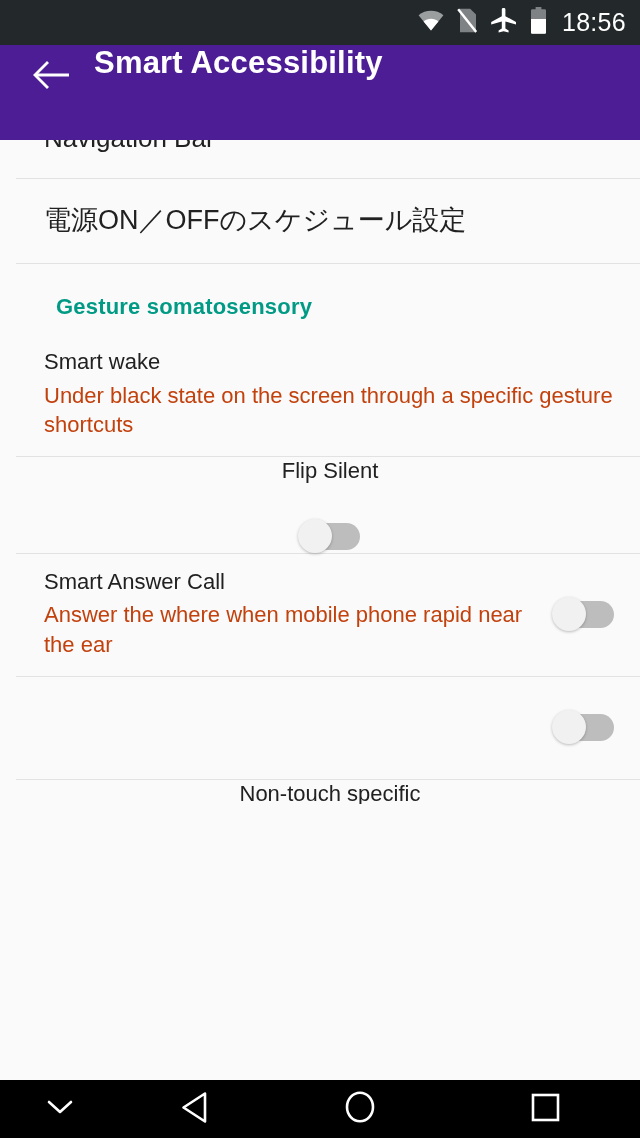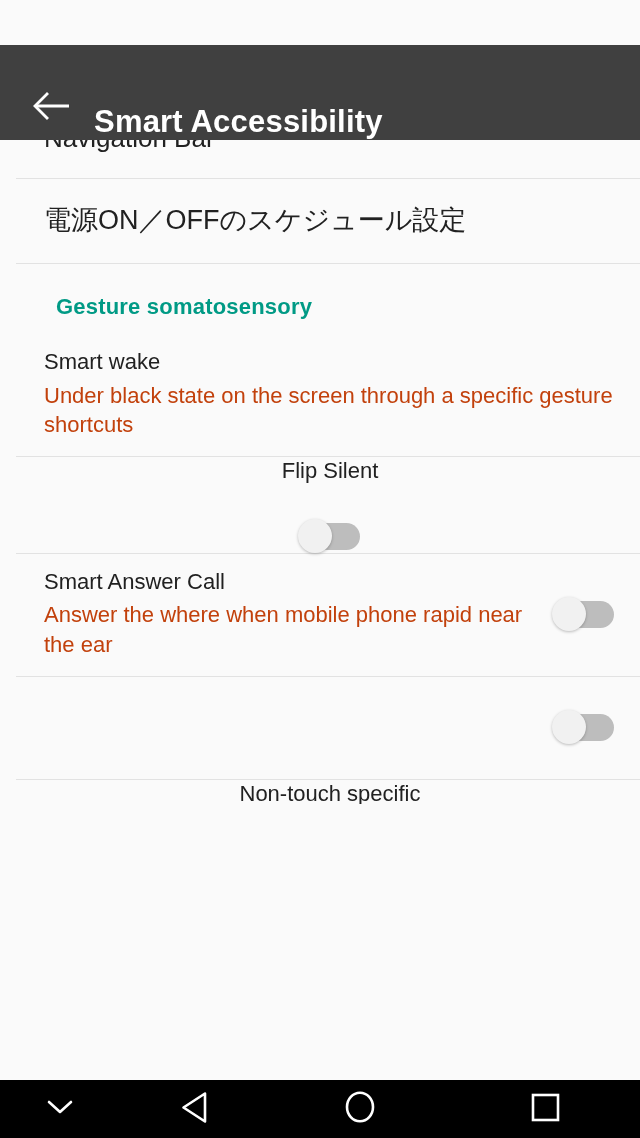--- a/index.html
+++ b/index.html
@@ -39,23 +39,23 @@
     margin-left: 15px;
     line-height: 1;
   }
 
   
   .app-bar {
     position: absolute;
     top: 45px; left: 0;
     width: 640px;
     height: 95px;
-    background: #404040;
-    display: flex;
-    align-items: flex-end;
+    background: #4c1d95;
+    display: flex;
+    align-items: flex-start;
     z-index: 10;
   }
   .back-btn {
     width: 64px;
     height: 64px;
     margin-left: 19px;
     display: flex;
     align-items: center;
     justify-content: center;
     cursor: pointer;
@@ -183,20 +183,53 @@
   .nav-hide   { width: 120px; }
   .nav-back   { width: 150px; }
   .nav-home   { width: 180px; }
   .nav-recent { width: 190px; }
 </style>
 </head>
 <body>
 
 <div id="screen">
 
+  <div class="status-bar">
+    <div class="status-icons">
+
+      <span class="sb-icon">
+        <svg width="26" height="21" viewBox="0 0 26 21">
+          <path d="M13 20.5 L0.6 5.2 C4.1 2.3 8.4 0.8 13 0.8 C17.6 0.8 21.9 2.3 25.4 5.2 Z" fill="#ffffff" opacity="0.55"></path>
+          <path d="M13 20.5 L5.6 11.4 C7.7 9.7 10.3 8.8 13 8.8 C15.7 8.8 18.3 9.7 20.4 11.4 Z" fill="#ffffff"></path>
+        </svg>
+      </span>
+
+      <span class="sb-icon">
+        <svg width="20" height="25" viewBox="0 0 20 25">
+          <path d="M3 0.8 H13.2 L19 6.6 V24.2 H3 Z" fill="#ffffff" opacity="0.42"></path>
+          <line x1="1.2" y1="1.2" x2="19.2" y2="24.0" stroke="#ffffff" stroke-width="2.4"></line>
+        </svg>
+      </span>
+
+      <span class="sb-icon">
+        <svg width="27" height="26" viewBox="0 0 27 26">
+          <path d="M26 16.6 v-2.6 l-10.6 -5.8 V1.4 C15.4 0.5 14.6 0 13.6 0 C12.6 0 11.8 0.5 11.8 1.4 v6.8 L1.2 14 v2.6 l10.6 -3.1 v6.9 L8.6 22.6 v2 l5 -1.3 l5 1.3 v-2 l-3.2 -2.2 v-6.9 Z" fill="#ffffff"></path>
+        </svg>
+      </span>
+
+      <span class="sb-icon">
+        <svg width="17" height="27" viewBox="0 0 17 27">
+          <path d="M5.6 0 h5.8 v2.2 h3.3 a1.3 1.3 0 0 1 1.3 1.3 v22 a1.3 1.3 0 0 1 -1.3 1.3 H2.3 a1.3 1.3 0 0 1 -1.3 -1.3 V3.5 a1.3 1.3 0 0 1 1.3 -1.3 h3.3 Z" fill="#ffffff" opacity="0.42"></path>
+          <path d="M1 12.0 h15 v13.5 a1.3 1.3 0 0 1 -1.3 1.3 H2.3 a1.3 1.3 0 0 1 -1.3 -1.3 Z" fill="#ffffff"></path>
+        </svg>
+      </span>
+
+    </div>
+    <span class="status-clock">18:56</span>
+  </div>
 
   <div class="app-bar">
     <div class="back-btn">
       <span>
         <svg width="38" height="30" viewBox="0 0 38 30">
           <path d="M37 15 H3" stroke="#ffffff" stroke-width="2.8" fill="none"></path>
           <path d="M15 3 L3 15 L15 27" stroke="#ffffff" stroke-width="2.8" fill="none" stroke-linecap="square" stroke-linejoin="miter"></path>
         </svg>
       </span>
     </div>

